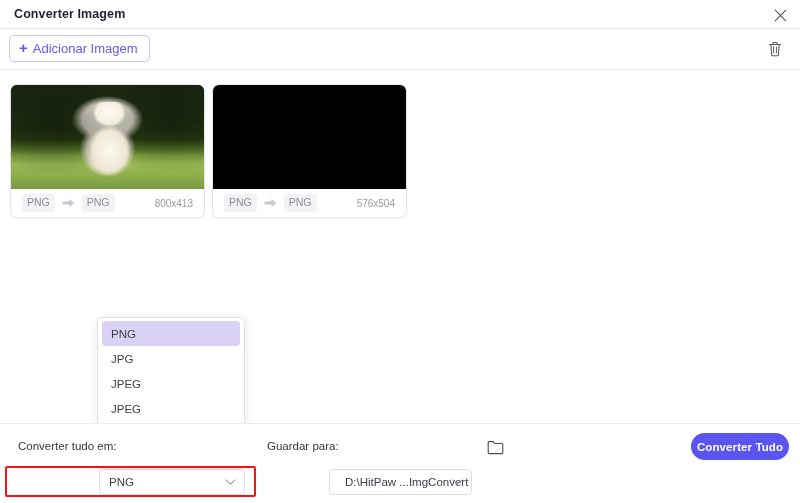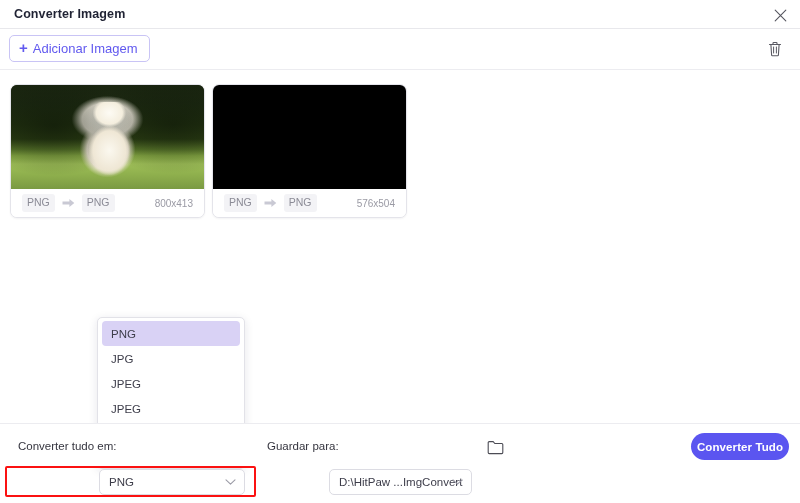--- a/index.html
+++ b/index.html
@@ -329,21 +329,21 @@
 
   <div class="select-box" id="format-select" style="z-index:55;">
     <span class="val">PNG</span>
     <span class="chev">
       <svg width="11" height="7" viewBox="0 0 11 7" aria-hidden="true">
         <path d="M1 1.4 L5.5 5.6 L10 1.4" stroke="#9b9ba6" stroke-width="1.1" fill="none" stroke-linecap="round" stroke-linejoin="round"></path>
       </svg>
     </span>
   </div>
 
-  <div class="select-box" id="path-select" style="z-index:55;">
+  <div class="select-box" id="path-select" style="z-index:55;padding-left:6px;">
     <span class="val">D:\HitPaw ...ImgConvert</span>
     <span class="chev">
       <svg width="11" height="7" viewBox="0 0 11 7" aria-hidden="true">
         <path d="M1 1.4 L5.5 5.6 L10 1.4" stroke="#9b9ba6" stroke-width="1.1" fill="none" stroke-linecap="round" stroke-linejoin="round"></path>
       </svg>
     </span>
   </div>
 
   <div class="red-box"></div>
 

